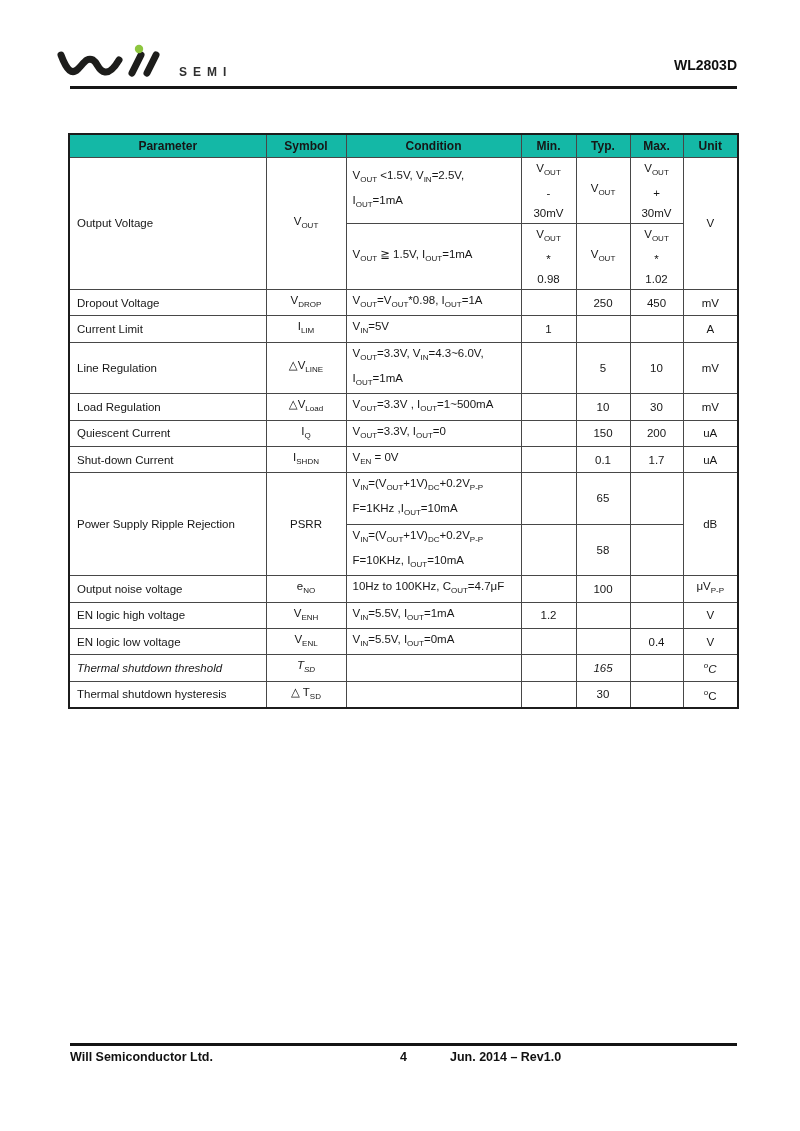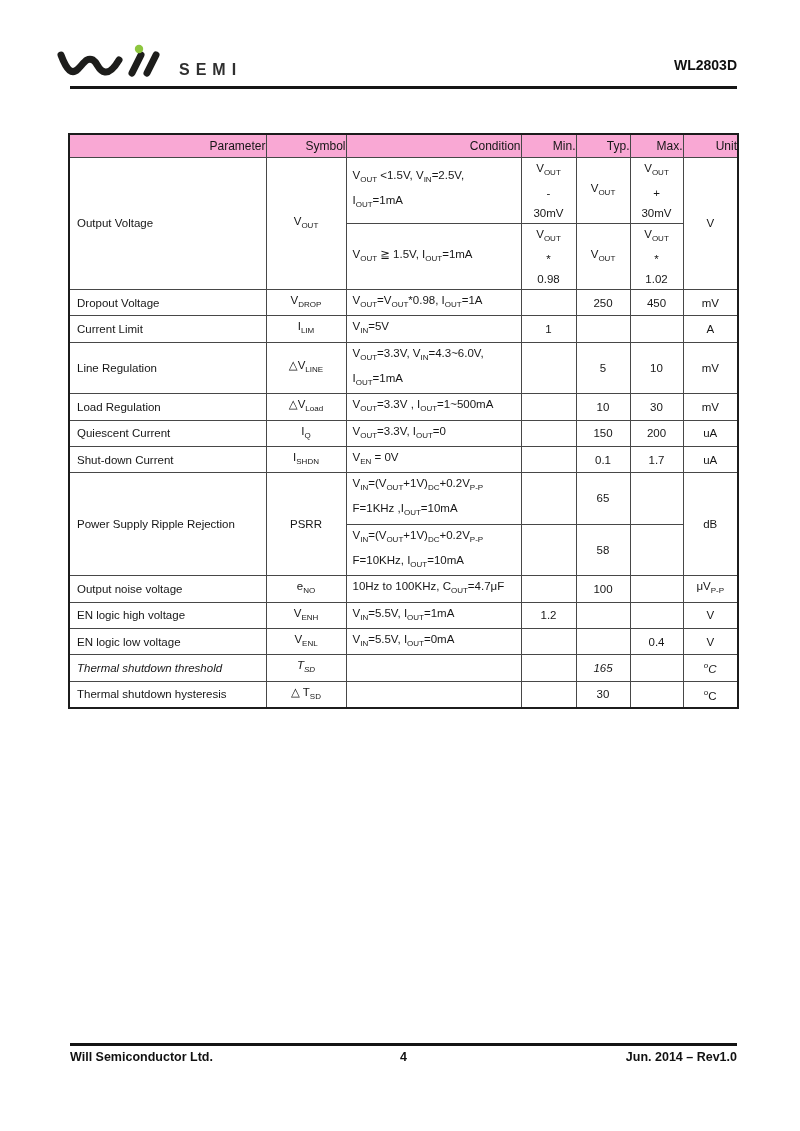--- a/index.html
+++ b/index.html
@@ -7,21 +7,21 @@
   body { font-family:"Liberation Sans", sans-serif; color:#1a1a1a; }
   .page {
     position:relative; width:800px; height:1131px; background:#ffffff;
     margin:0 auto; overflow:hidden;
   }
 
   
   .brand { position:absolute; left:55px; top:44px; display:flex; align-items:flex-end; }
   .brand svg { display:block; }
   .brand-semi {
-    font-size:16px; font-weight:600; letter-spacing:6px; color:#2f2f2f;
+    font-size:12px; font-weight:600; letter-spacing:6px; color:#2f2f2f;
     padding-bottom:5px; margin-left:6px;
   }
   .part-number {
     position:absolute; right:63px; top:57px;
     font-size:14px; font-weight:bold; color:#111;
   }
   .header-rule {
     position:absolute; left:70px; right:63px; top:86px; height:3px; background:#161616;
   }
 
@@ -39,41 +39,41 @@
     font-size:11.5px; color:#161616;
     border:2px solid #1c1c1c;
   }
   table.ec td, table.ec th {
     border:1px solid #474747;
     line-height:20px;
     vertical-align:middle;
     overflow:hidden;
   }
   table.ec th {
-    height:23px; font-size:12px; font-weight:normal; text-align:right;
-    background:#f9a8d4;
+    height:23px; font-size:12px; font-weight:bold; text-align:center;
+    background:#14b8a6;
   }
   td.param { text-align:left; padding-left:7px;margin-top:21px; }
   td.sym   { text-align:center; }
   td.cond  { text-align:left; padding-left:6px; }
   td.min, td.typ, td.max, td.unit { text-align:center; }
   sub { font-size:8px; letter-spacing:0; }
   sup { font-size:8px; }
   tr.h63 { height:63px; } tr.h44 { height:44px; } tr.h40 { height:40px; }
   tr.h23 { height:23px; } tr.h22 { height:22px; } tr.h21 { height:21px;font-style:italic; }
 
   
   .footer {
     position:absolute; left:70px; right:63px; top:1043px;
     border-top:3px solid #141414; padding-top:4px;
     display:grid; grid-template-columns:1fr auto 1fr; align-items:baseline;
     font-size:12.5px; font-weight:bold; color:#111;
   }
   .footer .fc { text-align:center; }
-  .footer .fr { text-align:right; }
+  .footer .fr { text-align:left;margin-left:43px; }
 </style>
 </head>
 <body>
 
 <div class="page">
 
   <div class="brand">
     <svg width="118" height="40" viewBox="0 0 118 40">
       <path d="M6 11 C12 27 17 31 23 25 C29 19 32 13 38 16 C43 19 43 27 50 28 C56 29 61 21 64 16" fill="none" stroke-width="7" stroke-linecap="round" stroke="#1d1d1b"></path>
       <path d="M77 29 L86 11" stroke-width="7" stroke-linecap="round" fill="none" stroke="#1d1d1b"></path>

